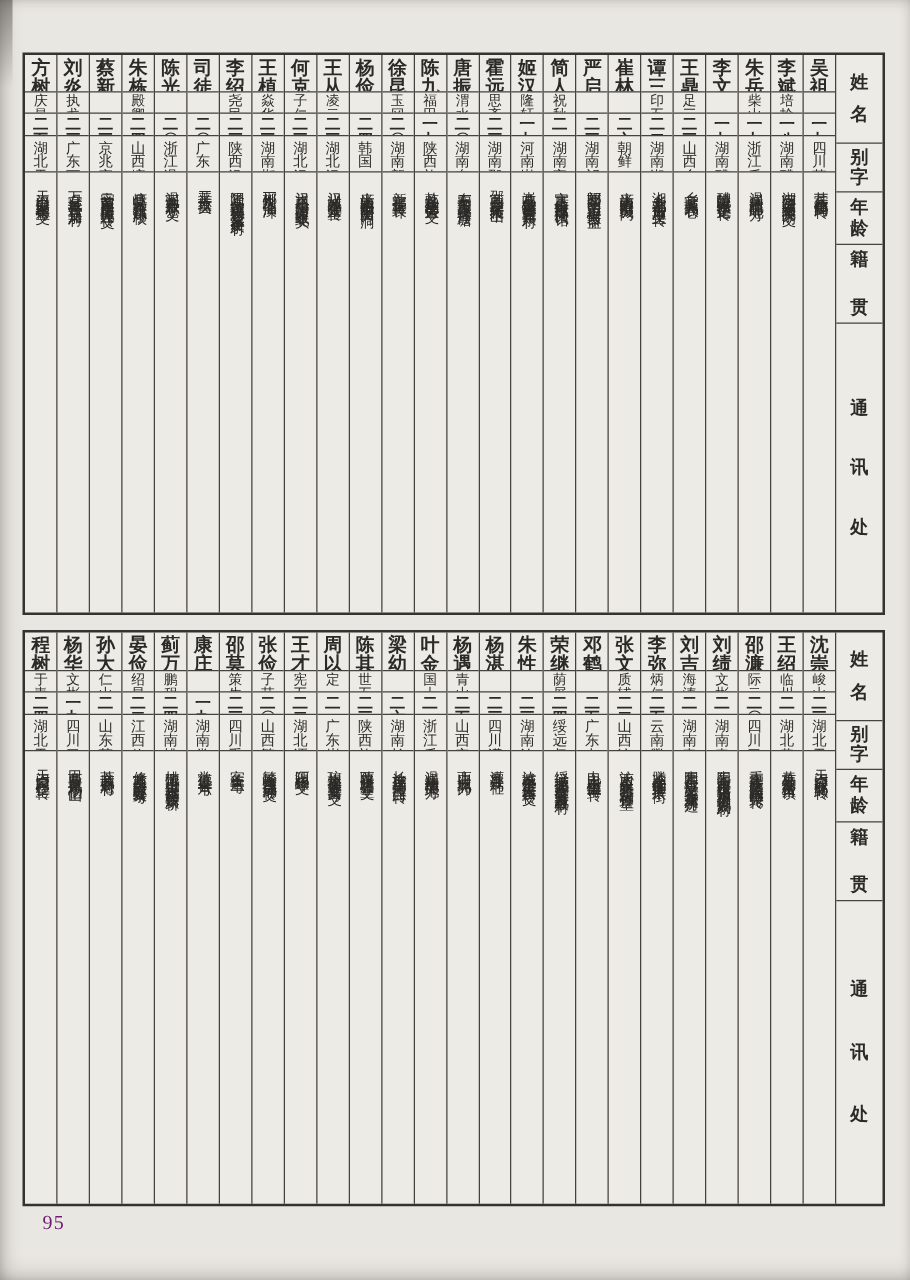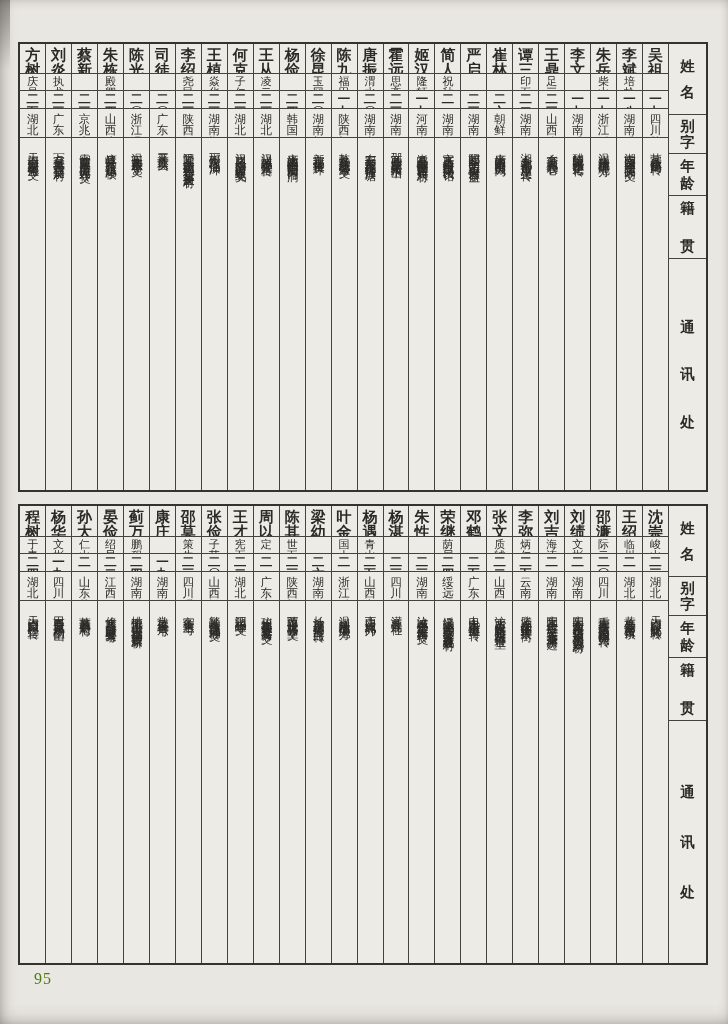--- a/index.html
+++ b/index.html
@@ -53,21 +53,21 @@
   .col-head .cell-address{justify-content:space-evenly;display:flex;flex-direction:column;align-items:center;padding:28px 0;}
   .vtext{
     writing-mode:vertical-rl;text-orientation:upright;
     font-size:11.5px;line-height:13px;letter-spacing:1.5px;
     padding-top:6px;height:calc(100% - 6px);
     text-align:left;
   }
   .cell-address .vtext{margin:0 auto;}
   .page-number{
     position:absolute;left:34px;top:970px;
-    font-size:16px;color:#4d7c0f;letter-spacing:1px;
+    font-size:16px;color:#701a75;letter-spacing:1px;
   }
   .smudge{position:absolute;left:0;top:0;width:10px;height:70px;
     background:linear-gradient(180deg,rgba(60,55,50,.5),rgba(60,55,50,0));}
 </style>
 </head>
 <body>
 
 <div class="page">
   <div class="smudge"></div>
 

